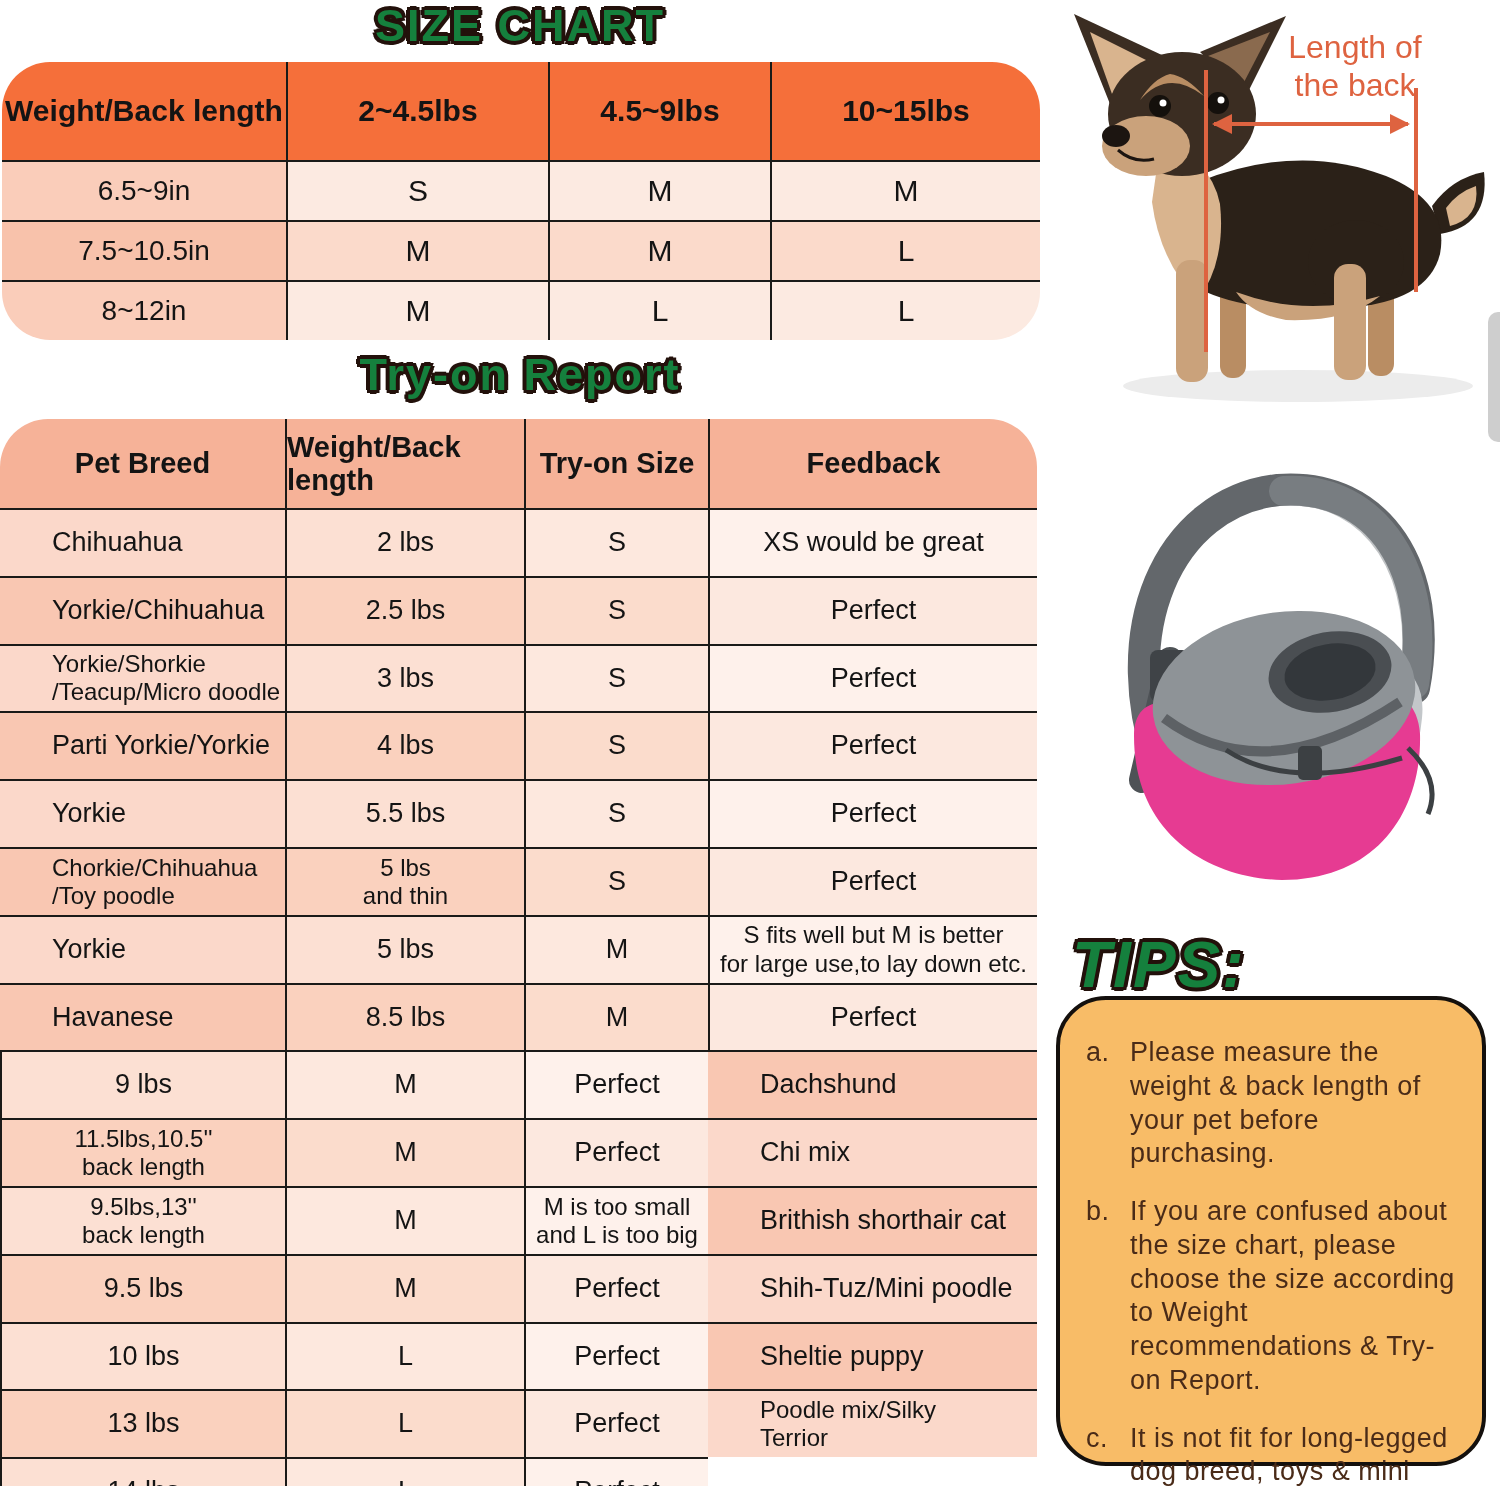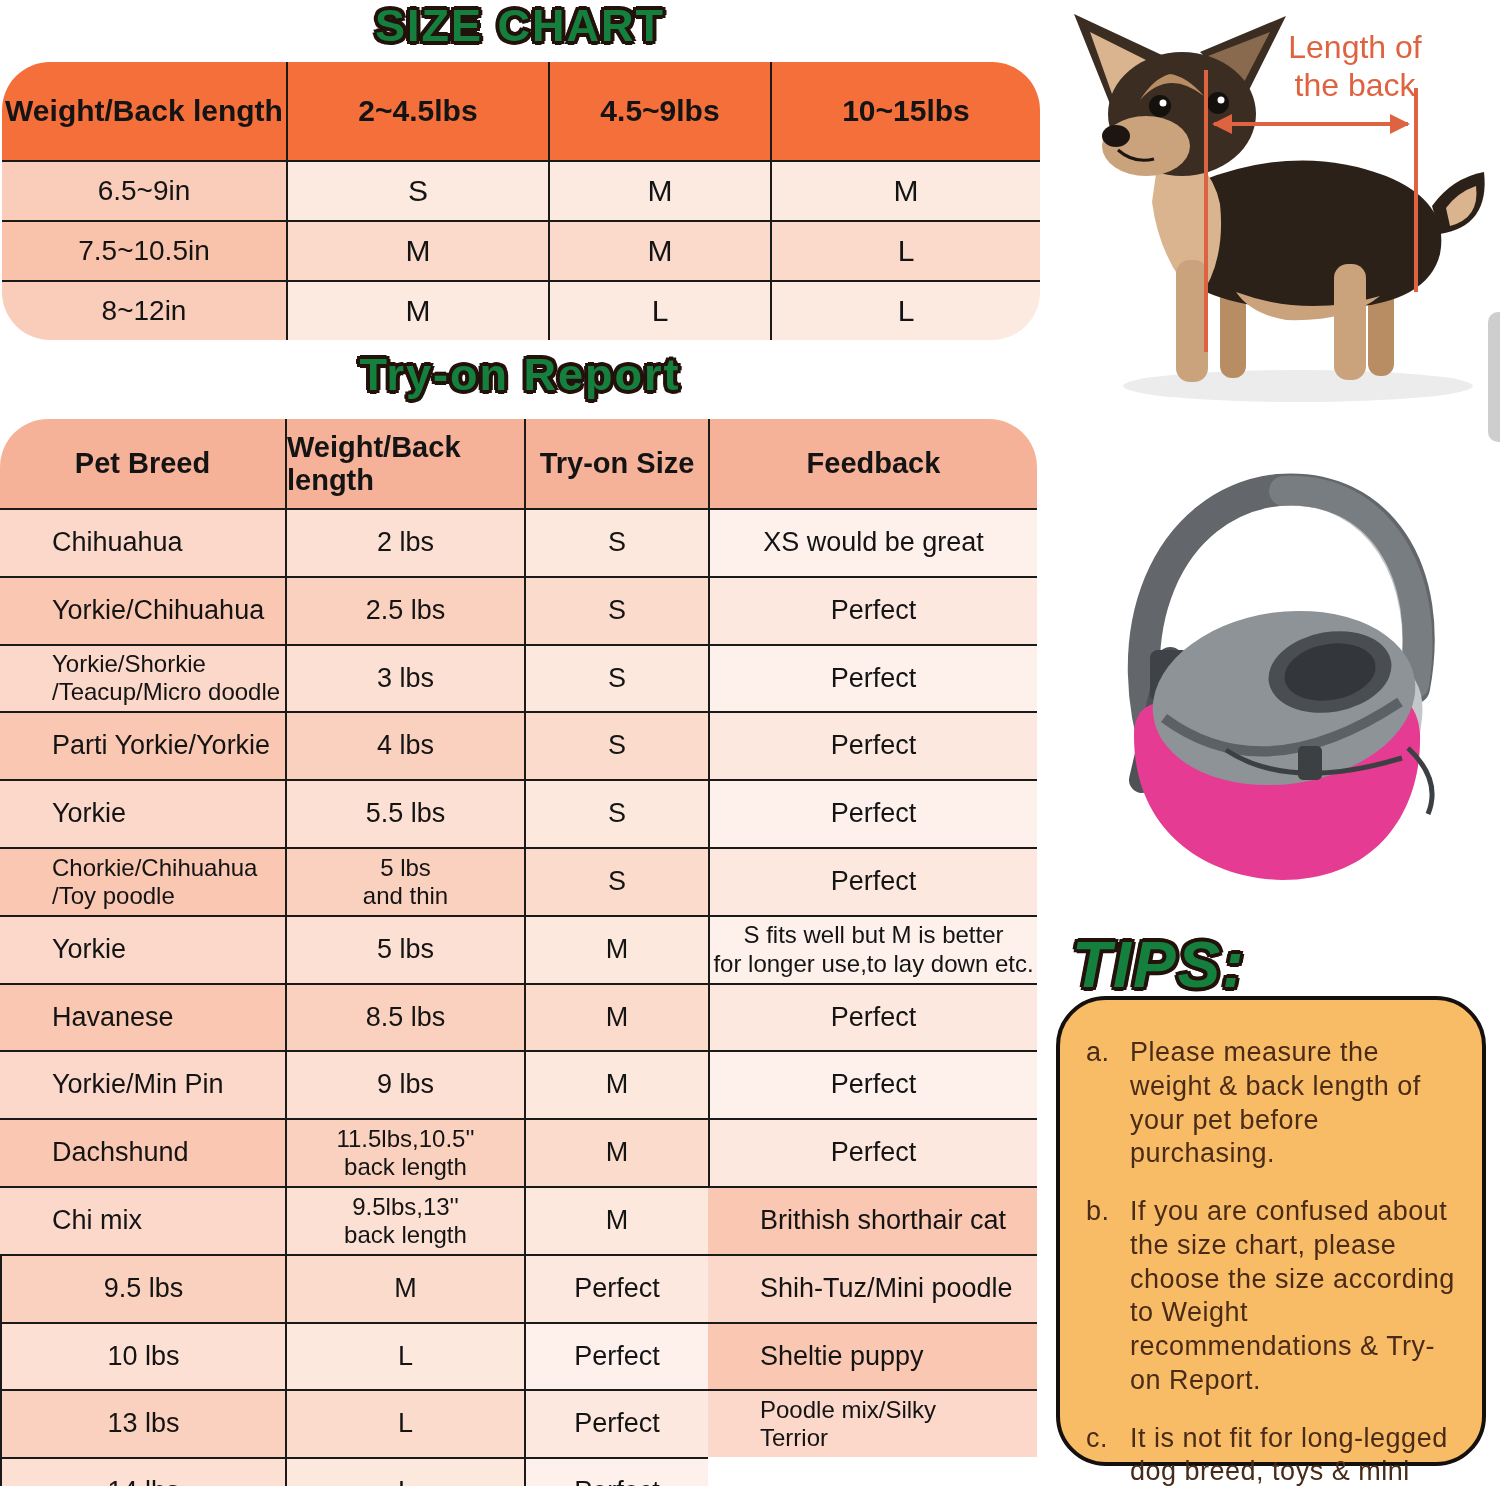--- a/index.html
+++ b/index.html
@@ -128,38 +128,39 @@
     <div class="tr-c c0 dark multiline">Chorkie/Chihuahua
 /Toy poodle</div>
     <div class="tr-c c1 dark multiline">5 lbs
 and thin</div>
     <div class="tr-c c2 dark">S</div>
     <div class="tr-c c3 dark">Perfect</div>
     <div class="tr-c c0 light">Yorkie</div>
     <div class="tr-c c1 light">5 lbs</div>
     <div class="tr-c c2 light">M</div>
     <div class="tr-c c3 light multiline">S fits well but M is better
-for longer use,to lay down etc.</div>
+for large use,to lay down etc.</div>
     <div class="tr-c c0 dark">Havanese</div>
     <div class="tr-c c1 dark">8.5 lbs</div>
     <div class="tr-c c2 dark">M</div>
     <div class="tr-c c3 dark">Perfect</div>
-    <div class="tr-c c0 light">Yorkie/Min Pin</div>
     <div class="tr-c c1 light">9 lbs</div>
     <div class="tr-c c2 light">M</div>
     <div class="tr-c c3 light">Perfect</div>
     <div class="tr-c c0 dark">Dachshund</div>
     <div class="tr-c c1 dark multiline">11.5lbs,10.5''
 back length</div>
     <div class="tr-c c2 dark">M</div>
     <div class="tr-c c3 dark">Perfect</div>
     <div class="tr-c c0 light">Chi mix</div>
     <div class="tr-c c1 light multiline">9.5lbs,13''
 back length</div>
     <div class="tr-c c2 light">M</div>
+    <div class="tr-c c3 light multiline">M is too small
+and L is too big</div>
     <div class="tr-c c0 dark">Brithish shorthair cat</div>
     <div class="tr-c c1 dark">9.5 lbs</div>
     <div class="tr-c c2 dark">M</div>
     <div class="tr-c c3 dark">Perfect</div>
     <div class="tr-c c0 light">Shih-Tuz/Mini poodle</div>
     <div class="tr-c c1 light">10 lbs</div>
     <div class="tr-c c2 light">L</div>
     <div class="tr-c c3 light">Perfect</div>
     <div class="tr-c c0 dark">Sheltie puppy</div>
     <div class="tr-c c1 dark">13 lbs</div>

